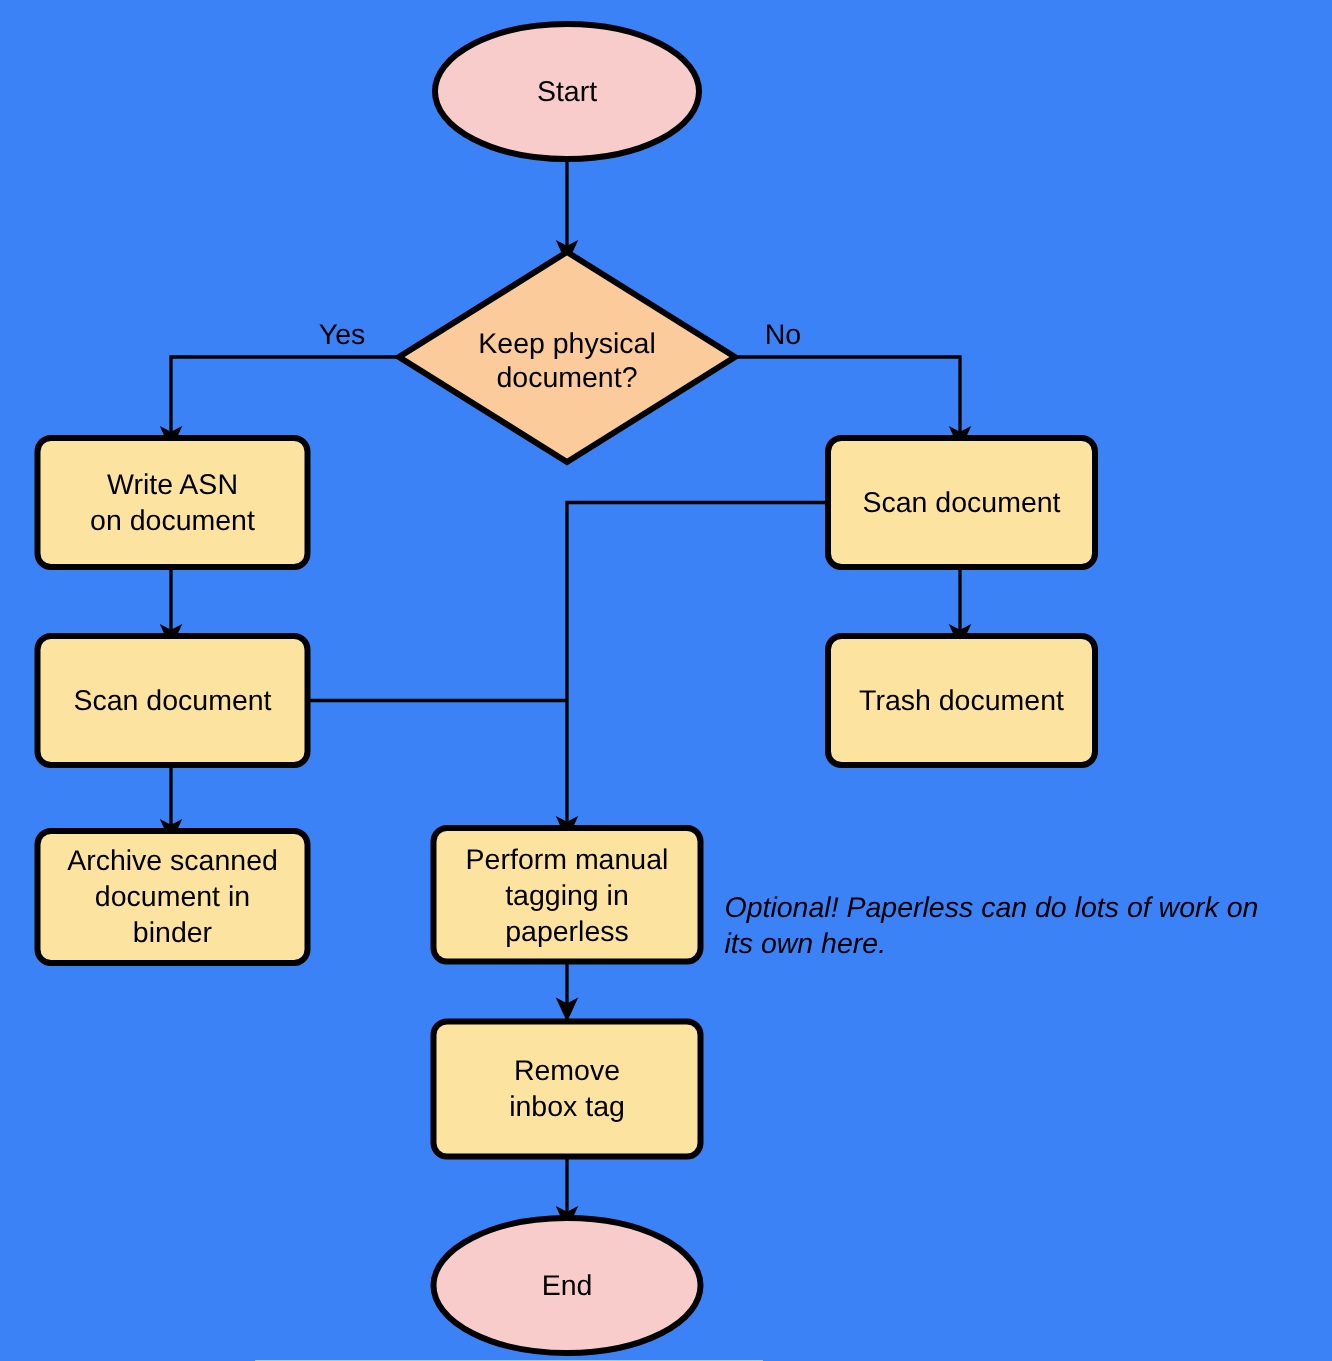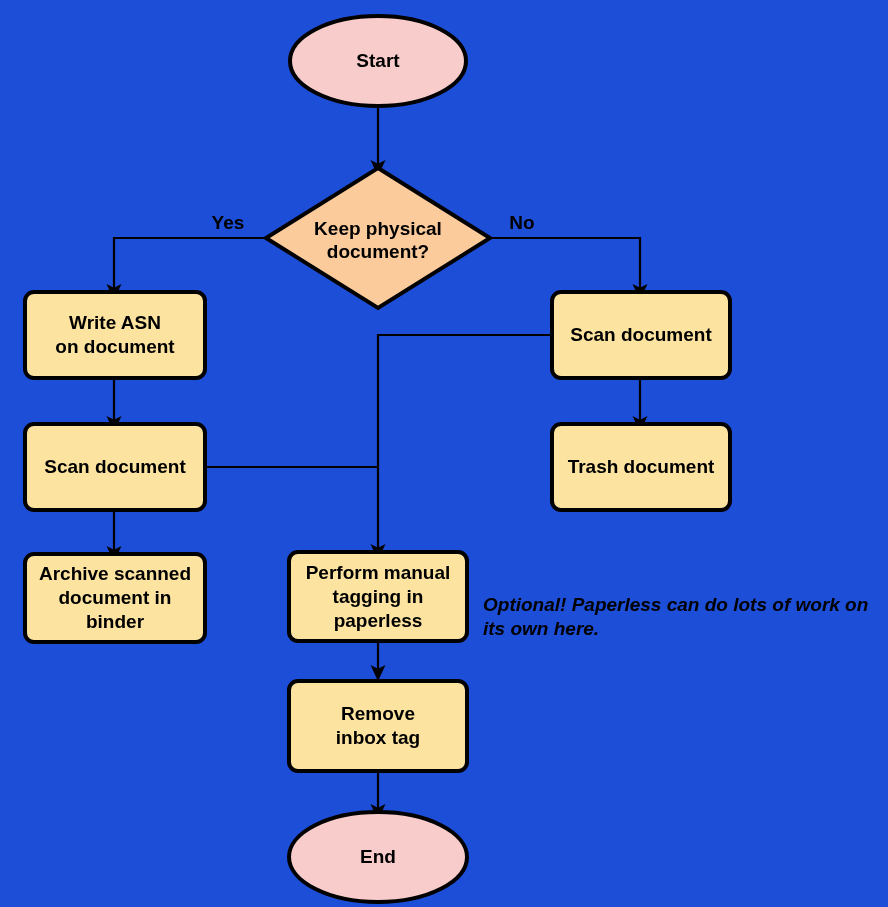--- a/index.html
+++ b/index.html
@@ -8,23 +8,22 @@
     padding: 0;
     background: #ffffff;
   }
   body {
     font-family: "Liberation Sans", sans-serif;
   }
   #flow-root {
     position: relative;
     width: 888px;
     height: 907px;
-    background: #1d4ed8;
+    background: #3b82f6;
     overflow: hidden;
-    font-weight: bold;
   }
   #flow-svg {
     position: absolute;
     top: 0;
     left: 0;
     width: 888px;
     height: 907px;
   }
   .node-label {
     font-family: "Liberation Sans", sans-serif;

